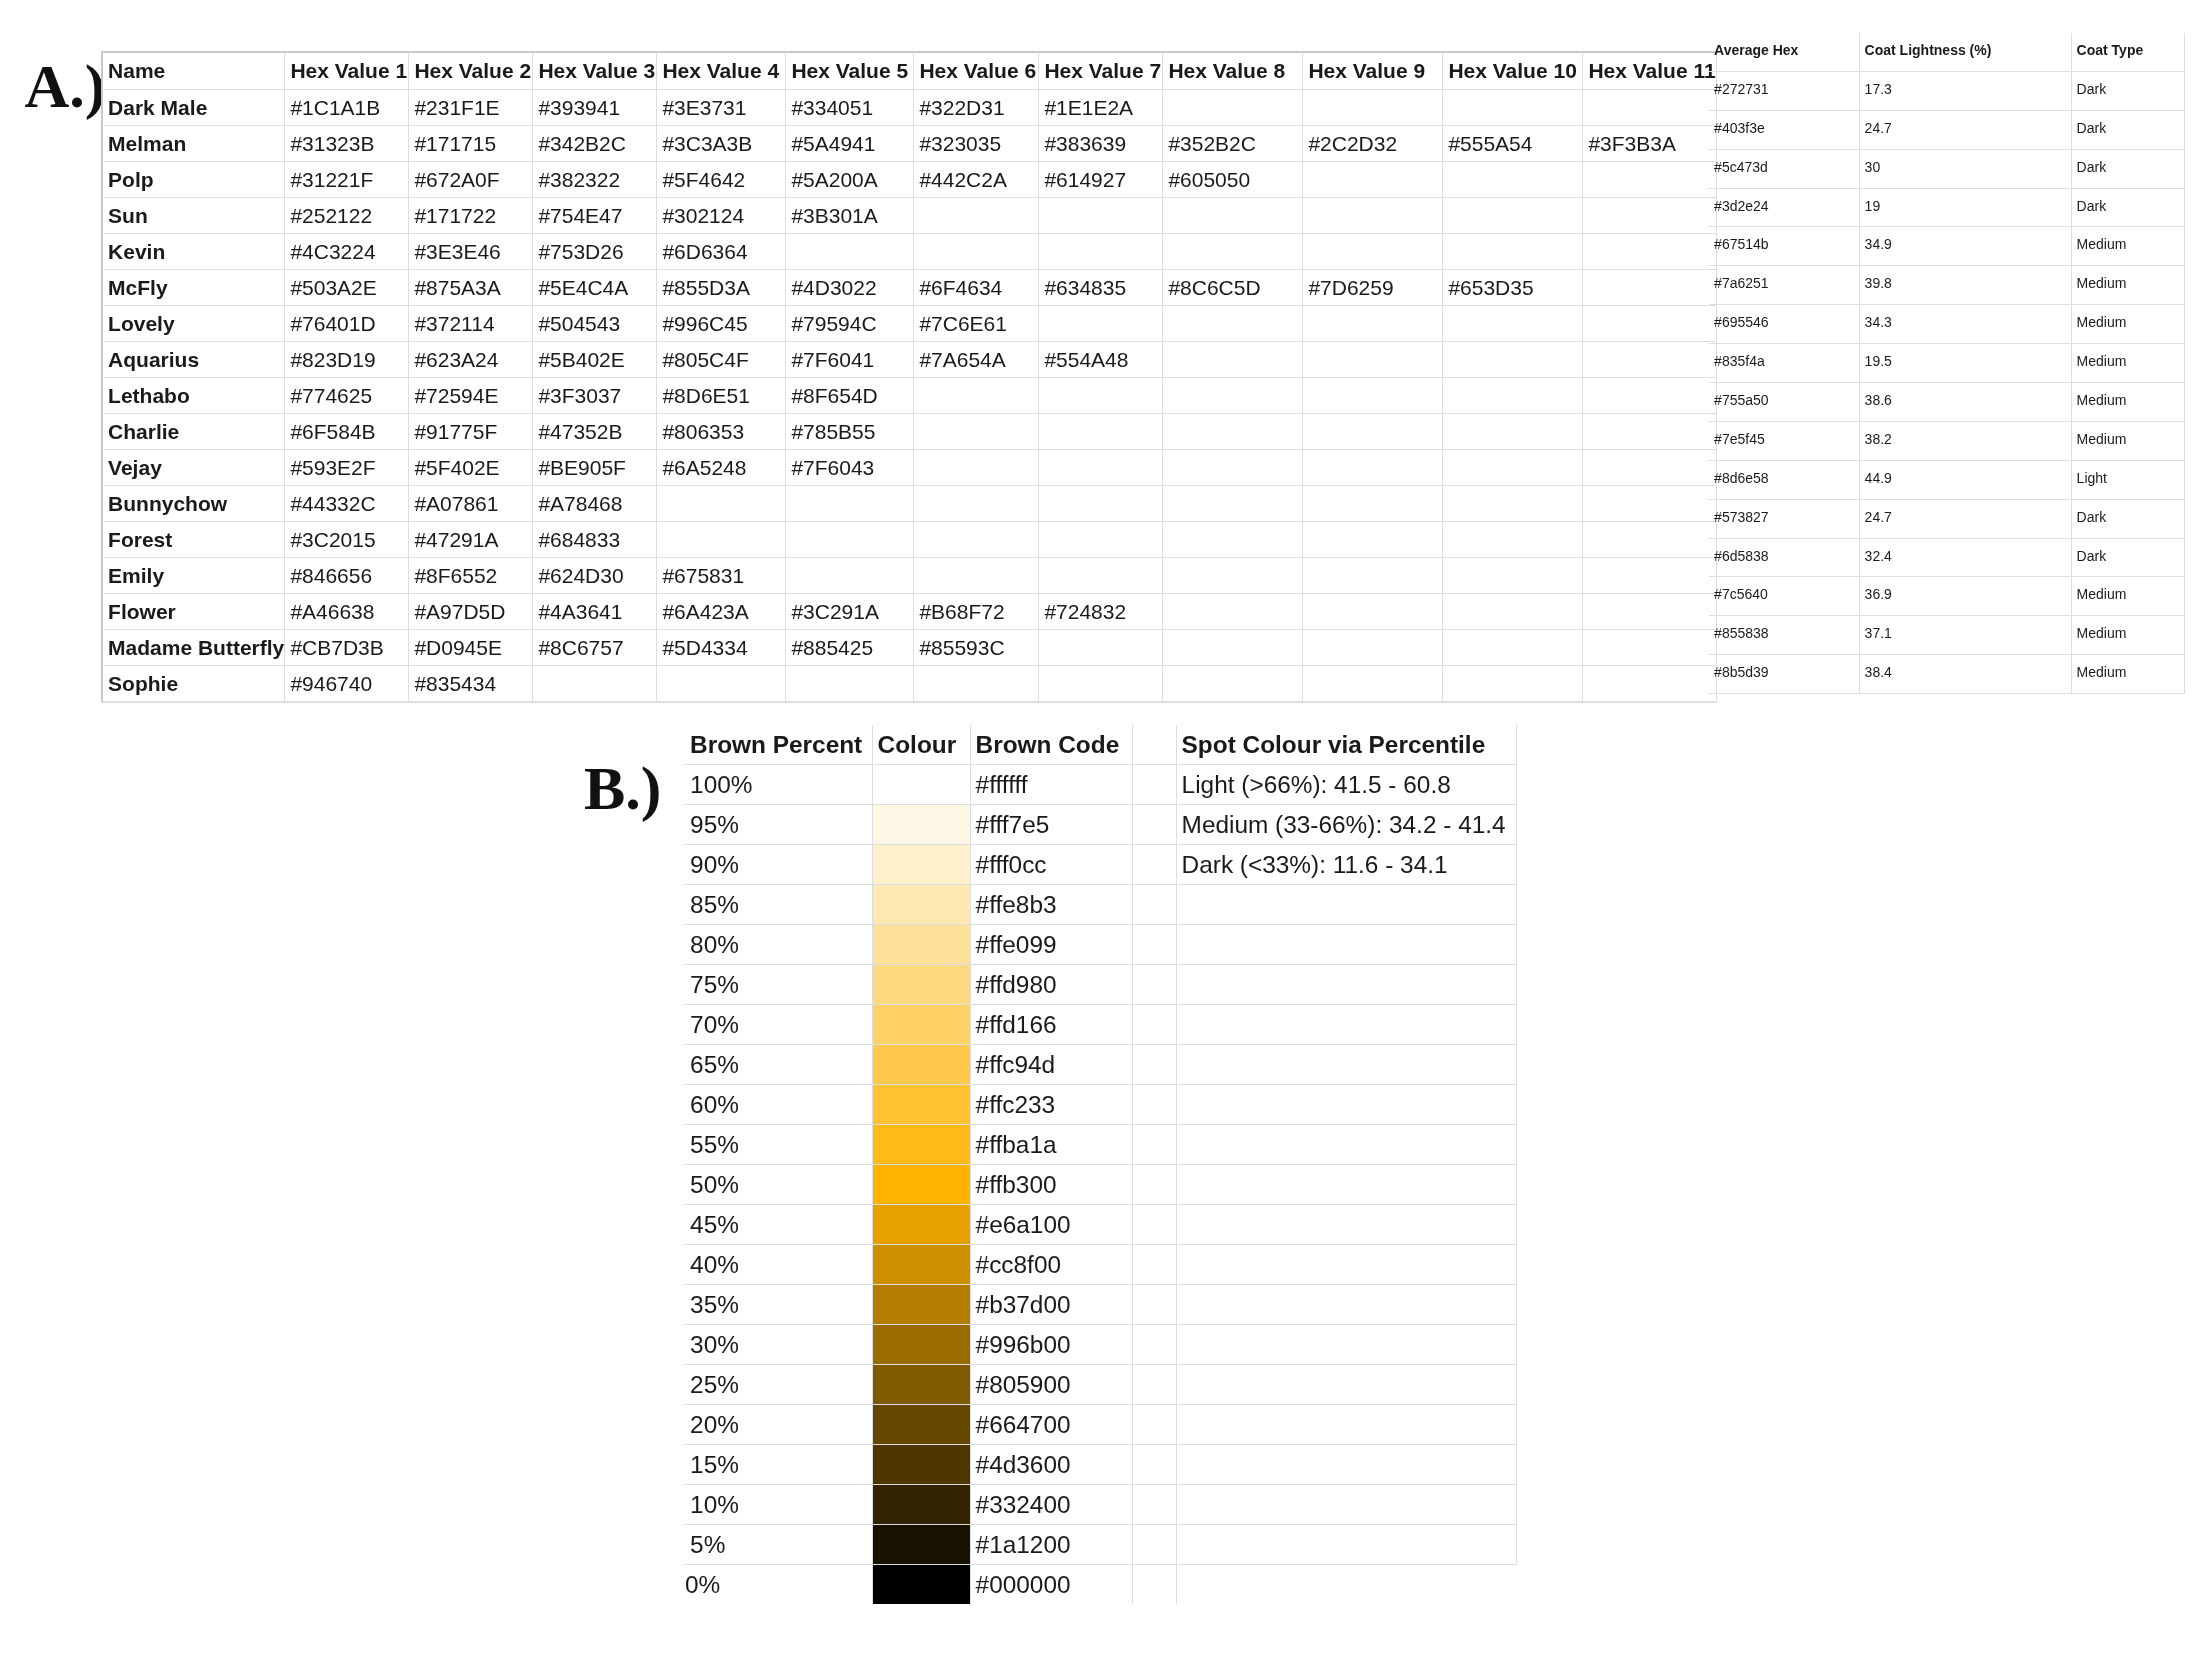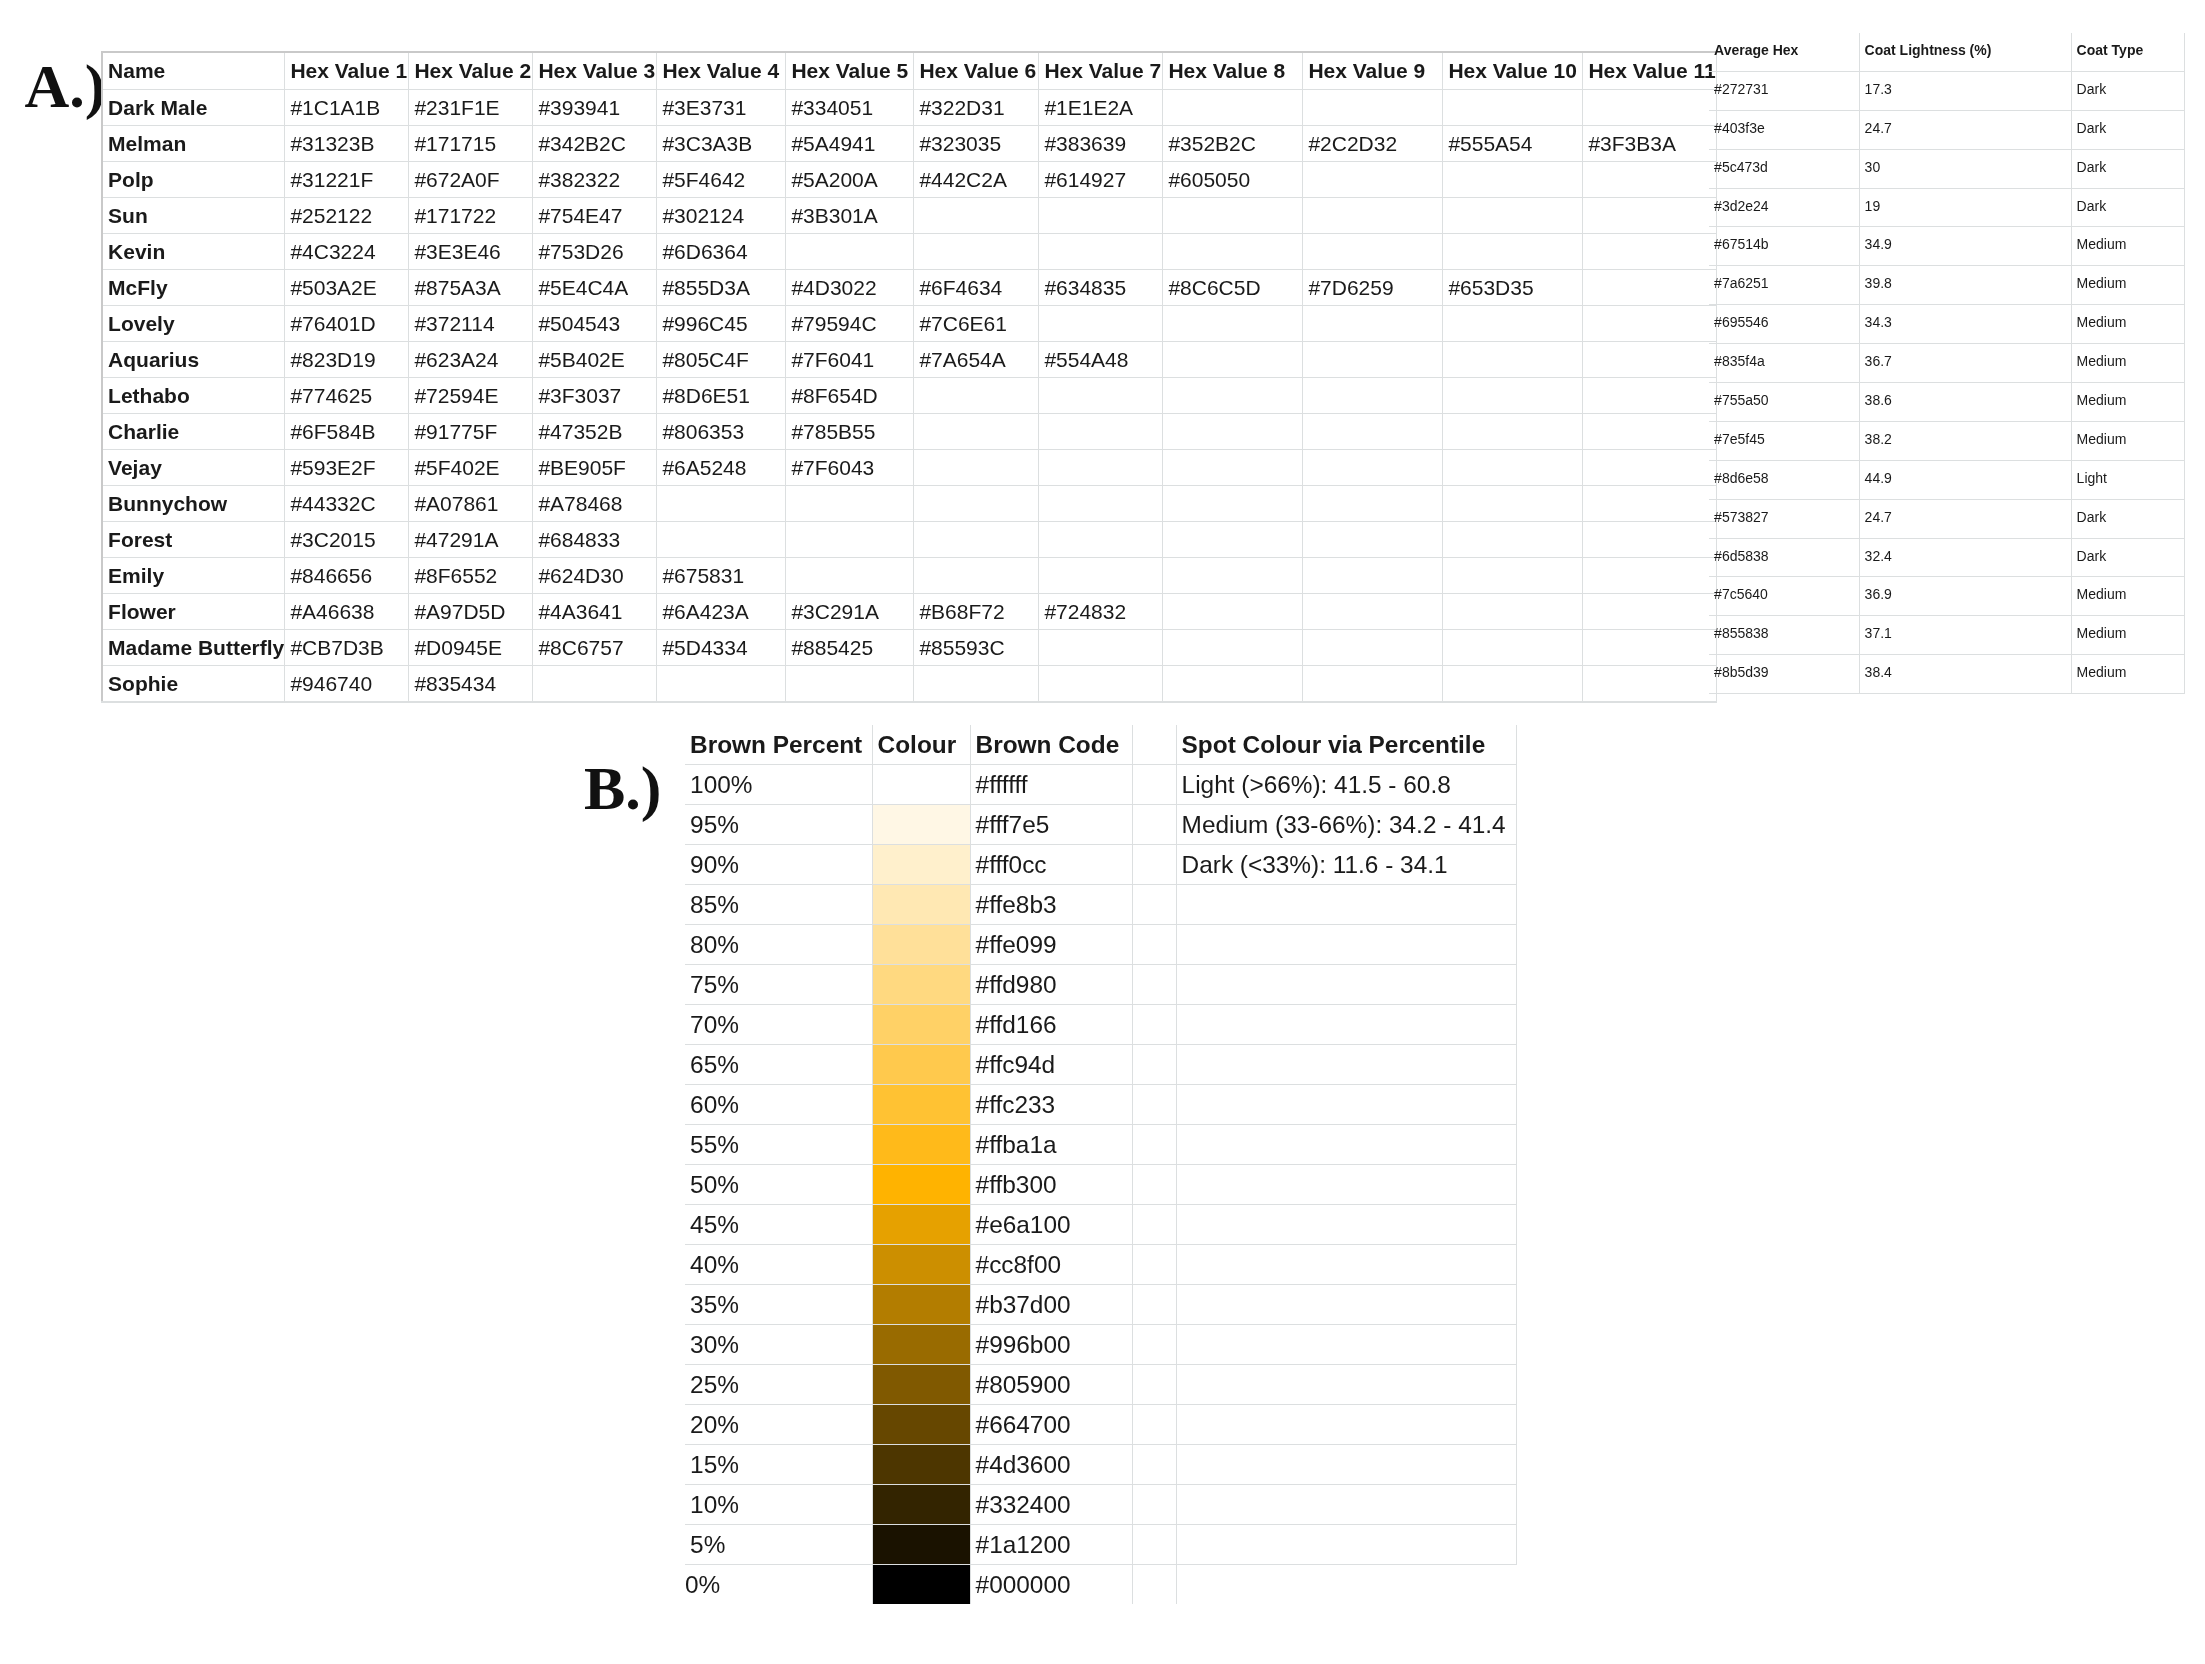--- a/index.html
+++ b/index.html
@@ -367,21 +367,21 @@
         <td>39.8</td>
         <td>Medium</td>
       </tr>
       <tr>
         <td>#695546</td>
         <td>34.3</td>
         <td>Medium</td>
       </tr>
       <tr>
         <td>#835f4a</td>
-        <td>36.7</td>
+        <td>19.5</td>
         <td>Medium</td>
       </tr>
       <tr>
         <td>#755a50</td>
         <td>38.6</td>
         <td>Medium</td>
       </tr>
       <tr>
         <td>#7e5f45</td>
         <td>38.2</td>

